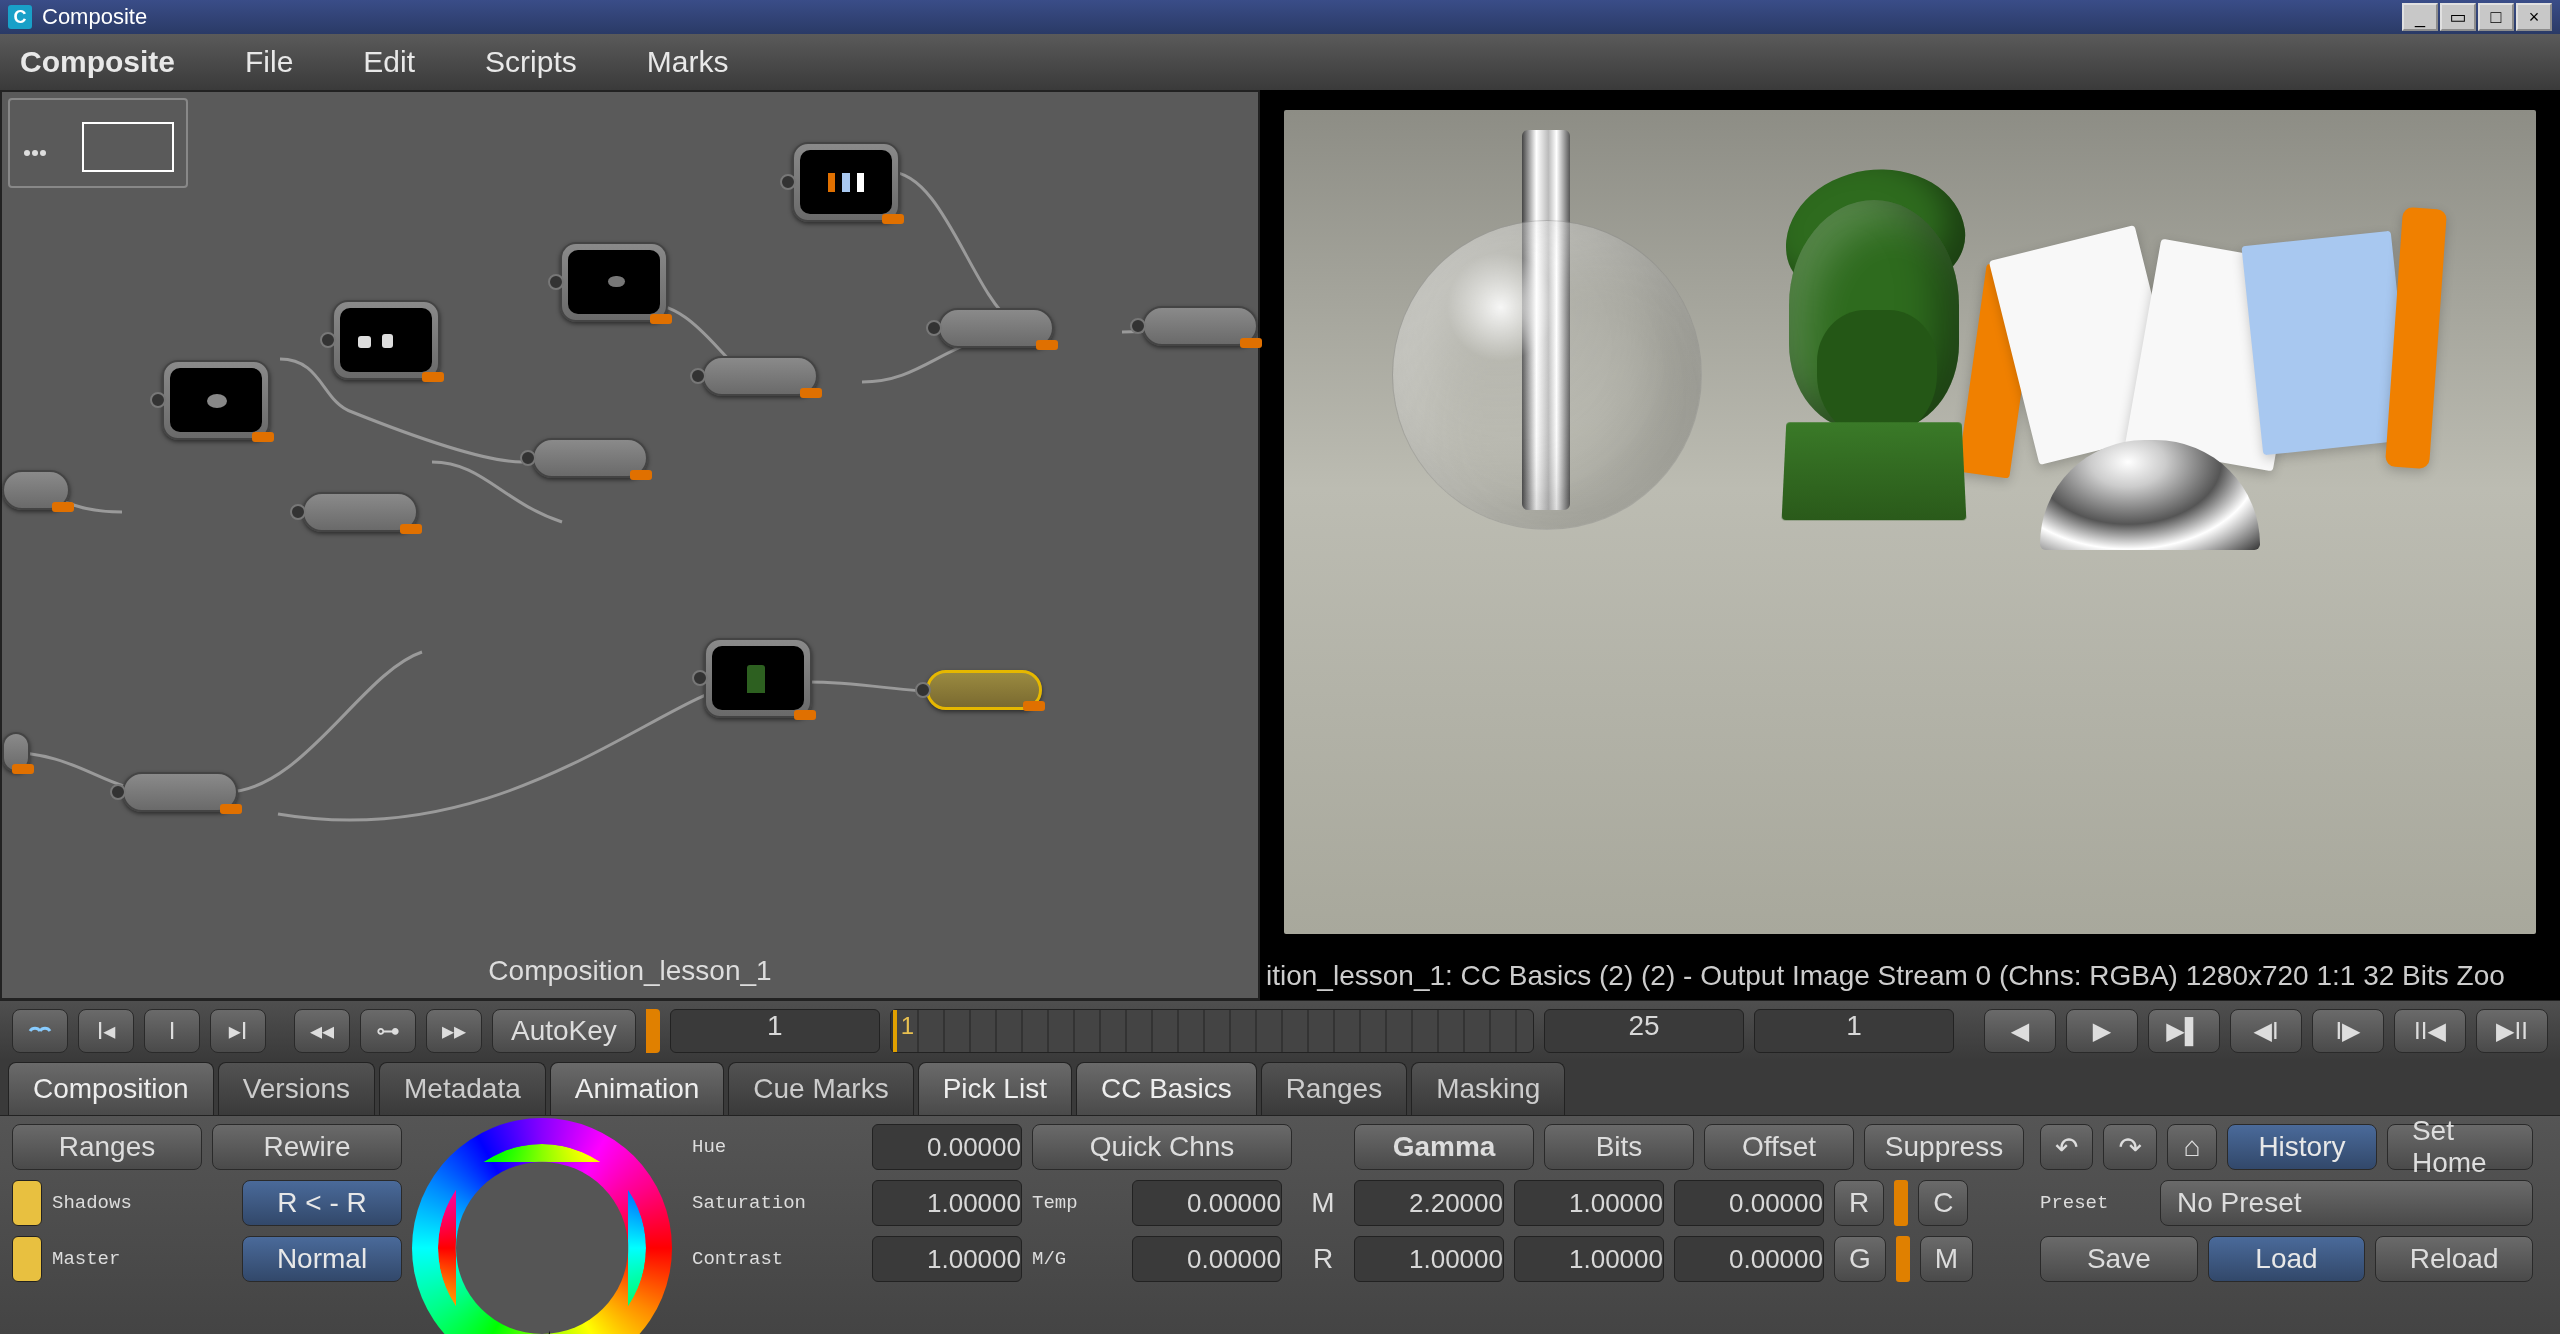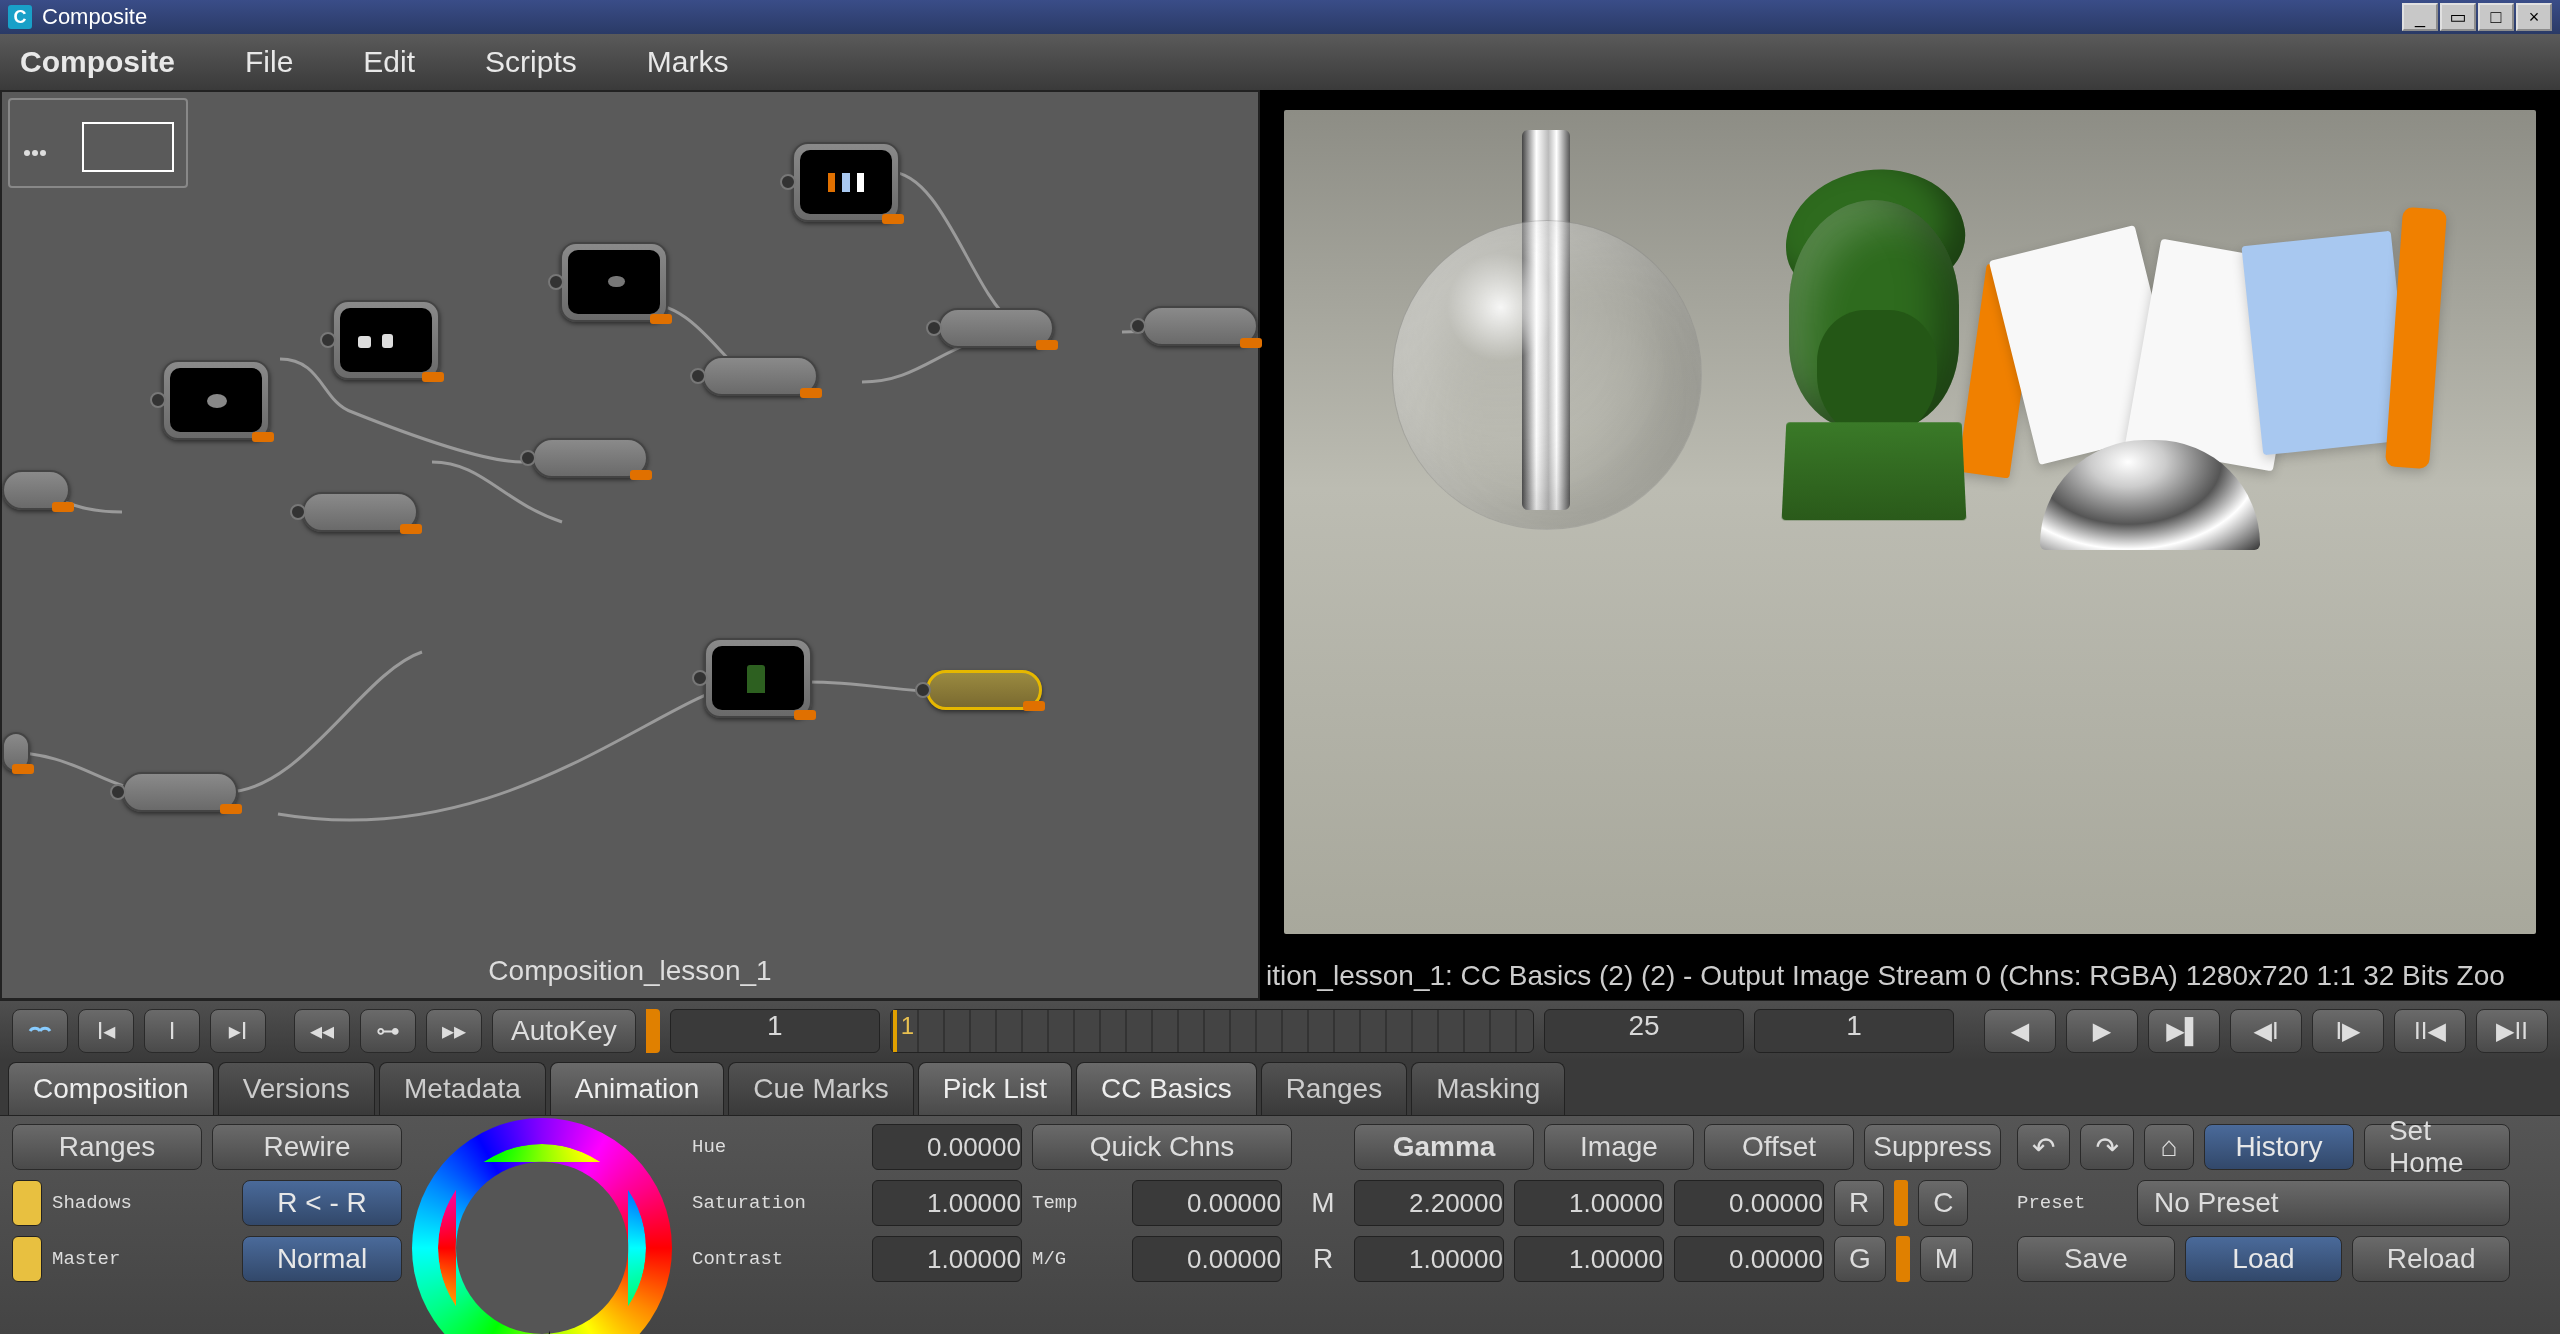--- a/index.html
+++ b/index.html
@@ -334,23 +334,23 @@
     <div class="cc-row">
         <div class="cc-label" style="width:80px;">M/G</div>
         <input class="cc-num" value="0.00000" style="">
       </div>
   </div>
 
   <div class="cc-col">
     <div class="cc-row">
       <div class="cc-letter"></div>
       <div class="cc-btn" style="width:180px;font-weight:bold;">Gamma</div>
-      <div class="cc-btn" style="width:150px;">Image</div>
+      <div class="cc-btn" style="width:150px;">Bits</div>
       <div class="cc-btn" style="width:150px;">Offset</div>
-      <div class="cc-btn" style="width:137px;">Suppress</div>
+      <div class="cc-btn" style="width:160px;">Suppress</div>
     </div>
     <div class="cc-row">
       <div class="cc-letter">M</div>
       <input class="cc-num" value="2.20000" style="">
       <input class="cc-num" value="1.00000" style="">
       <input class="cc-num" value="0.00000" style="">
       <div class="cc-btn narrow">R</div>
       <div class="vbar"></div>
       <div class="cc-btn narrow">C</div>
     </div>

